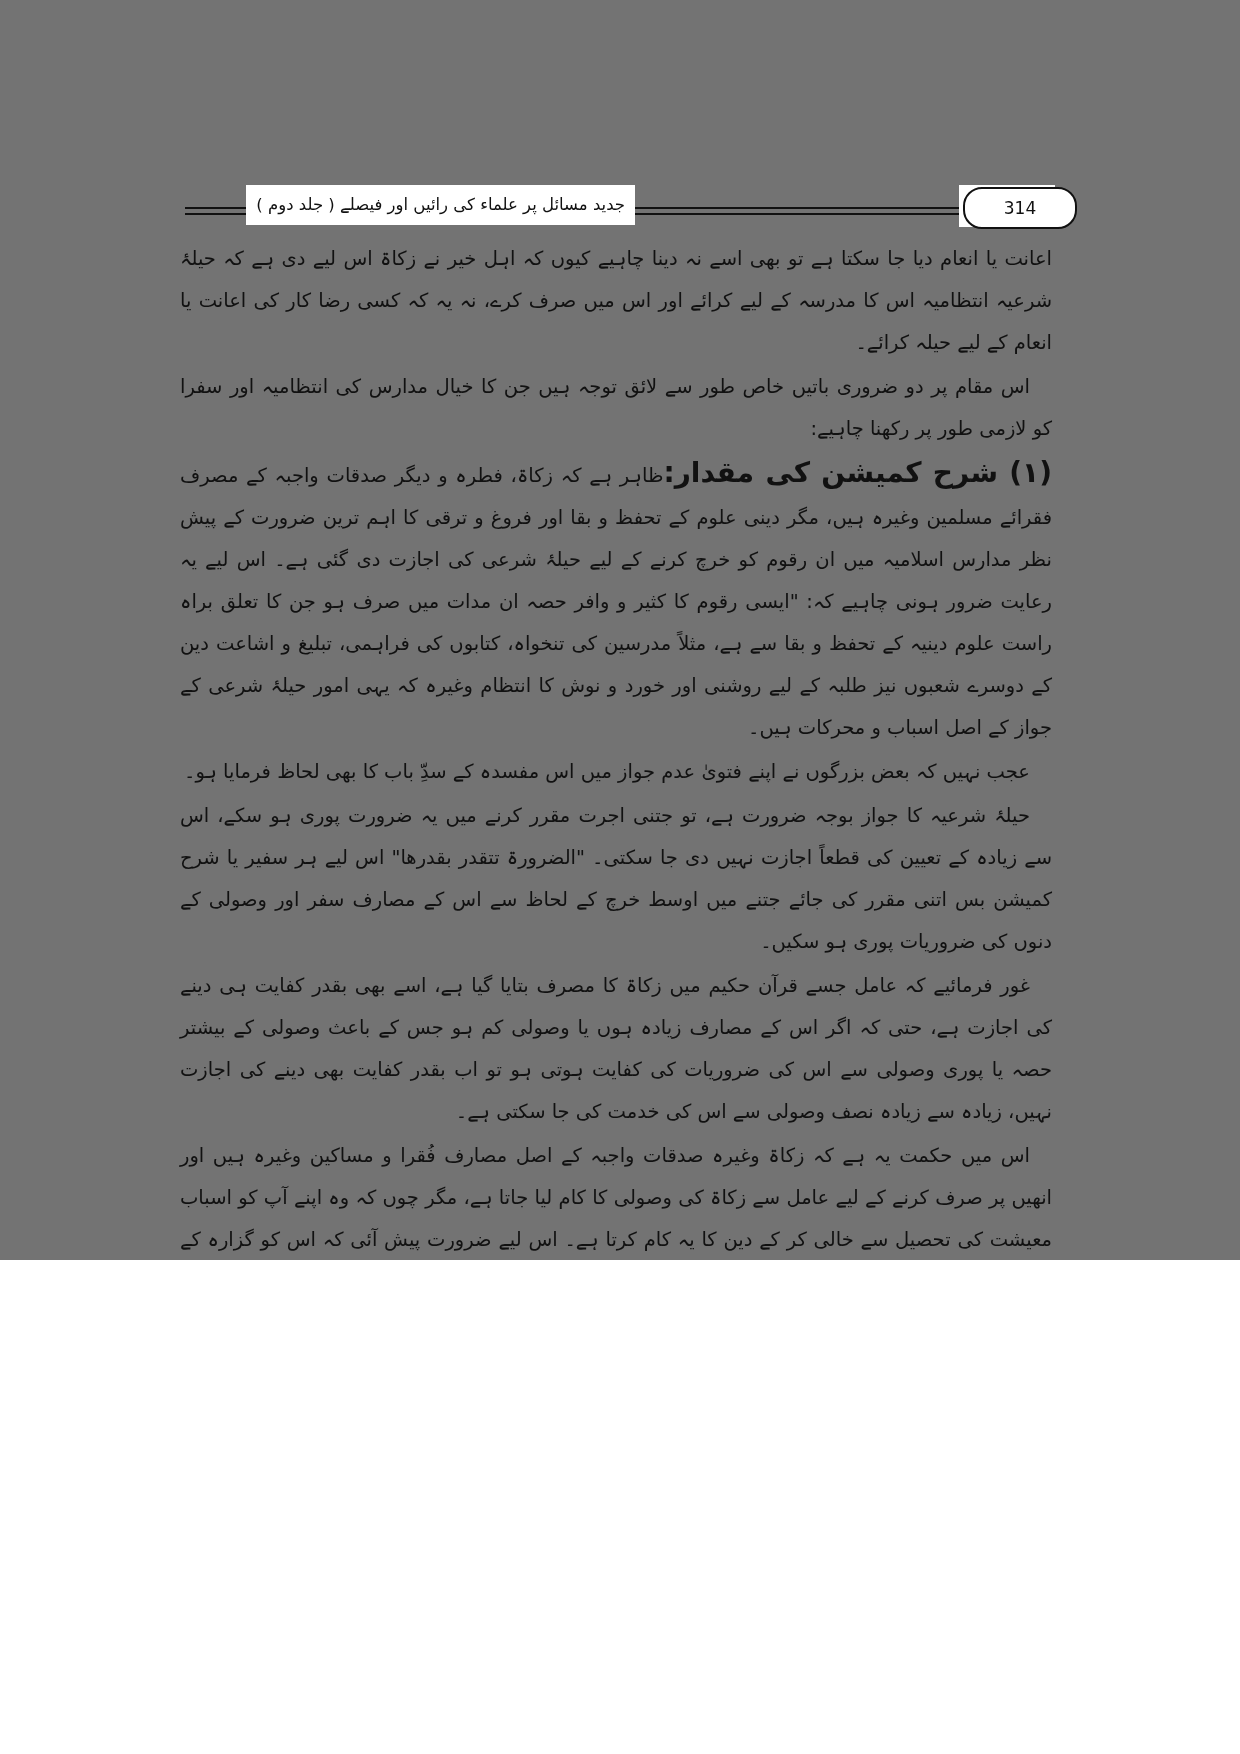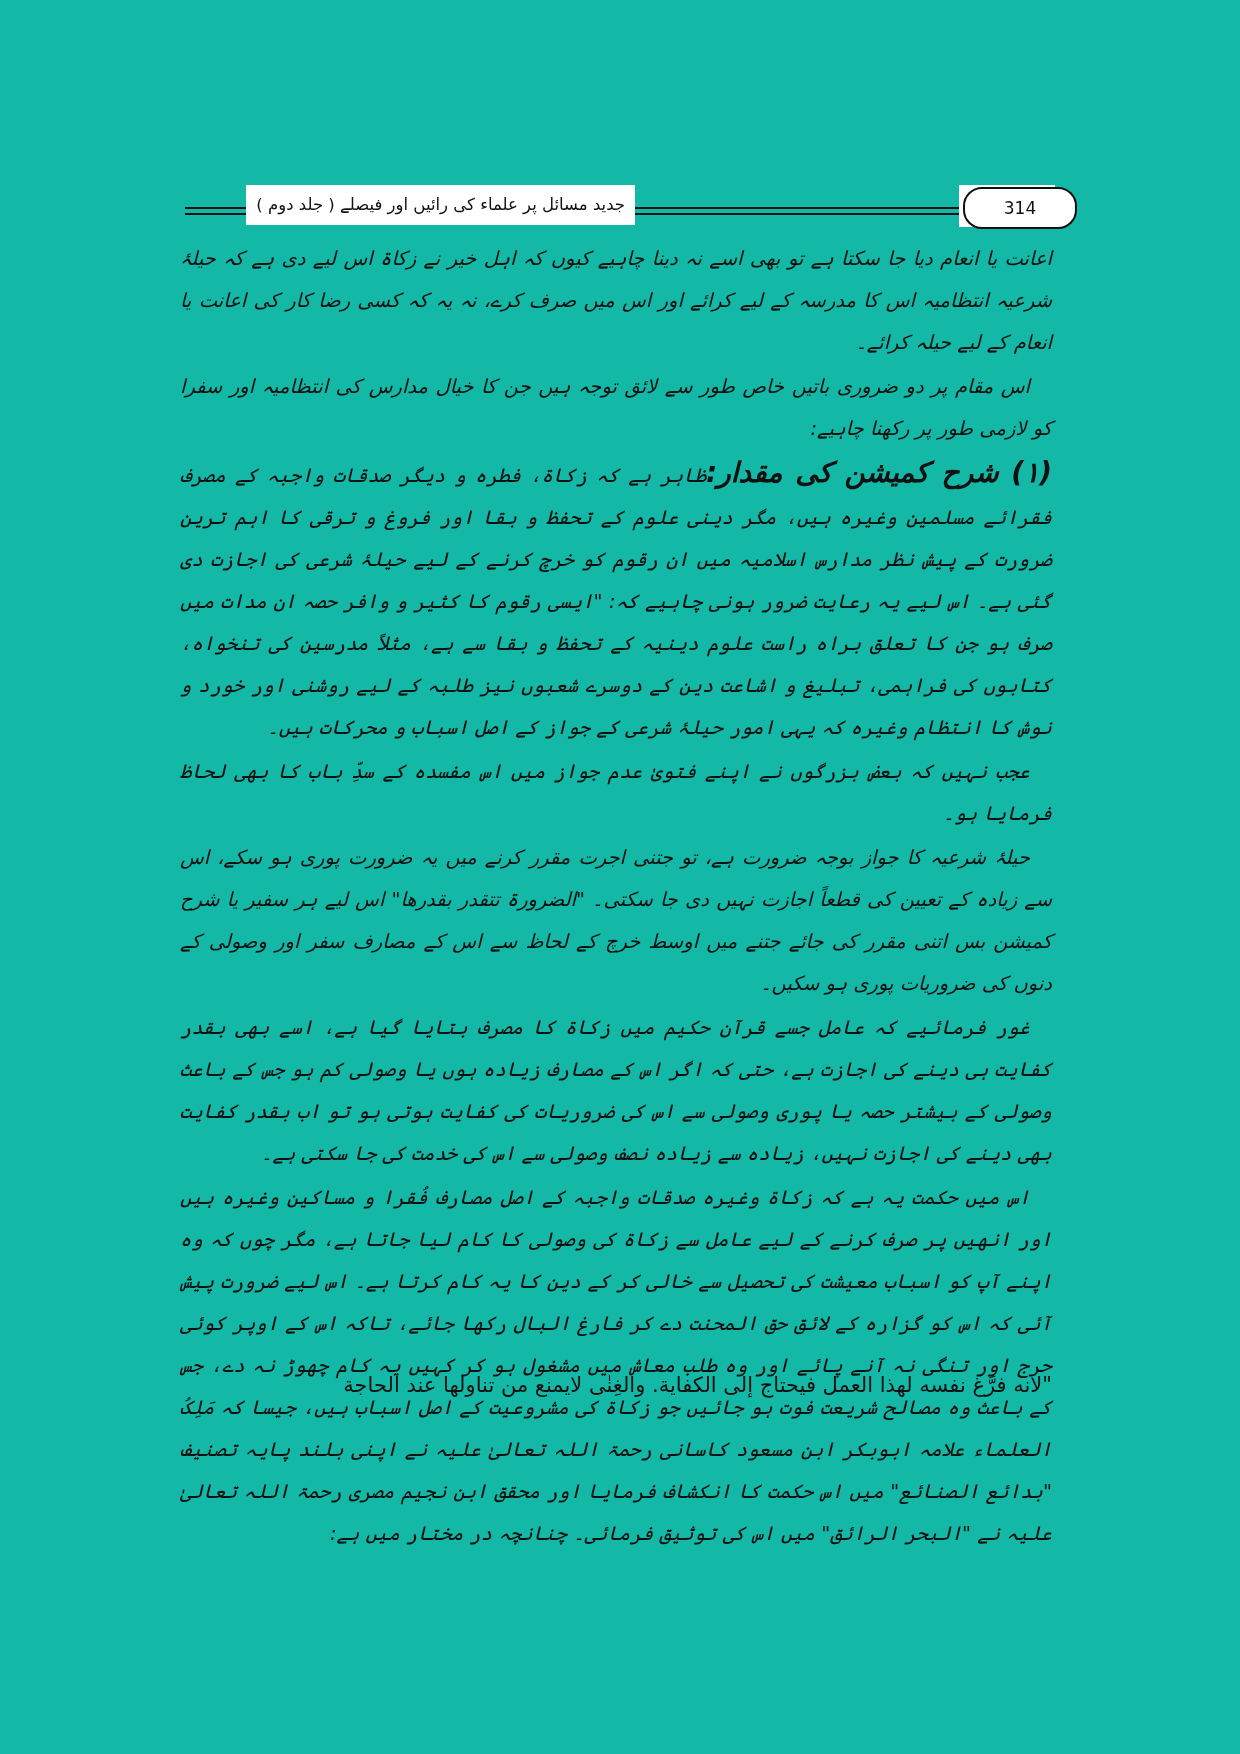--- a/index.html
+++ b/index.html
@@ -4,22 +4,22 @@
 <title>Document Page</title>
 <style>
   html, body {
     margin: 0;
     padding: 0;
     background: #ffffff;
   }
   .page {
     position: relative;
     width: 1240px;
-    height: 1754px;
-    background: #14b8a6;
+    height: 1260px;
+    background: #737373;
     margin: 0 auto;
     font-family: "DejaVu Sans", "Liberation Sans", sans-serif;
     overflow: hidden;
   }
 
   
   .header {
     position: absolute;
     top: 185px;
     right: 185px;
@@ -90,21 +90,20 @@
     direction: rtl;
     text-align: justify;
     color: #111;
     font-size: 19.5px;
     line-height: 42px;
   }
   .para {
     margin: 0 0 2px 0;
     text-align: justify;
     text-justify: inter-word;
-    font-style: italic;
   }
   .para.indent {
     text-indent: 22px;
   }
   .heading-inline {
     font-weight: bold;
     font-size: 28px;
   }
   .arabic-quote {
     position: absolute;

